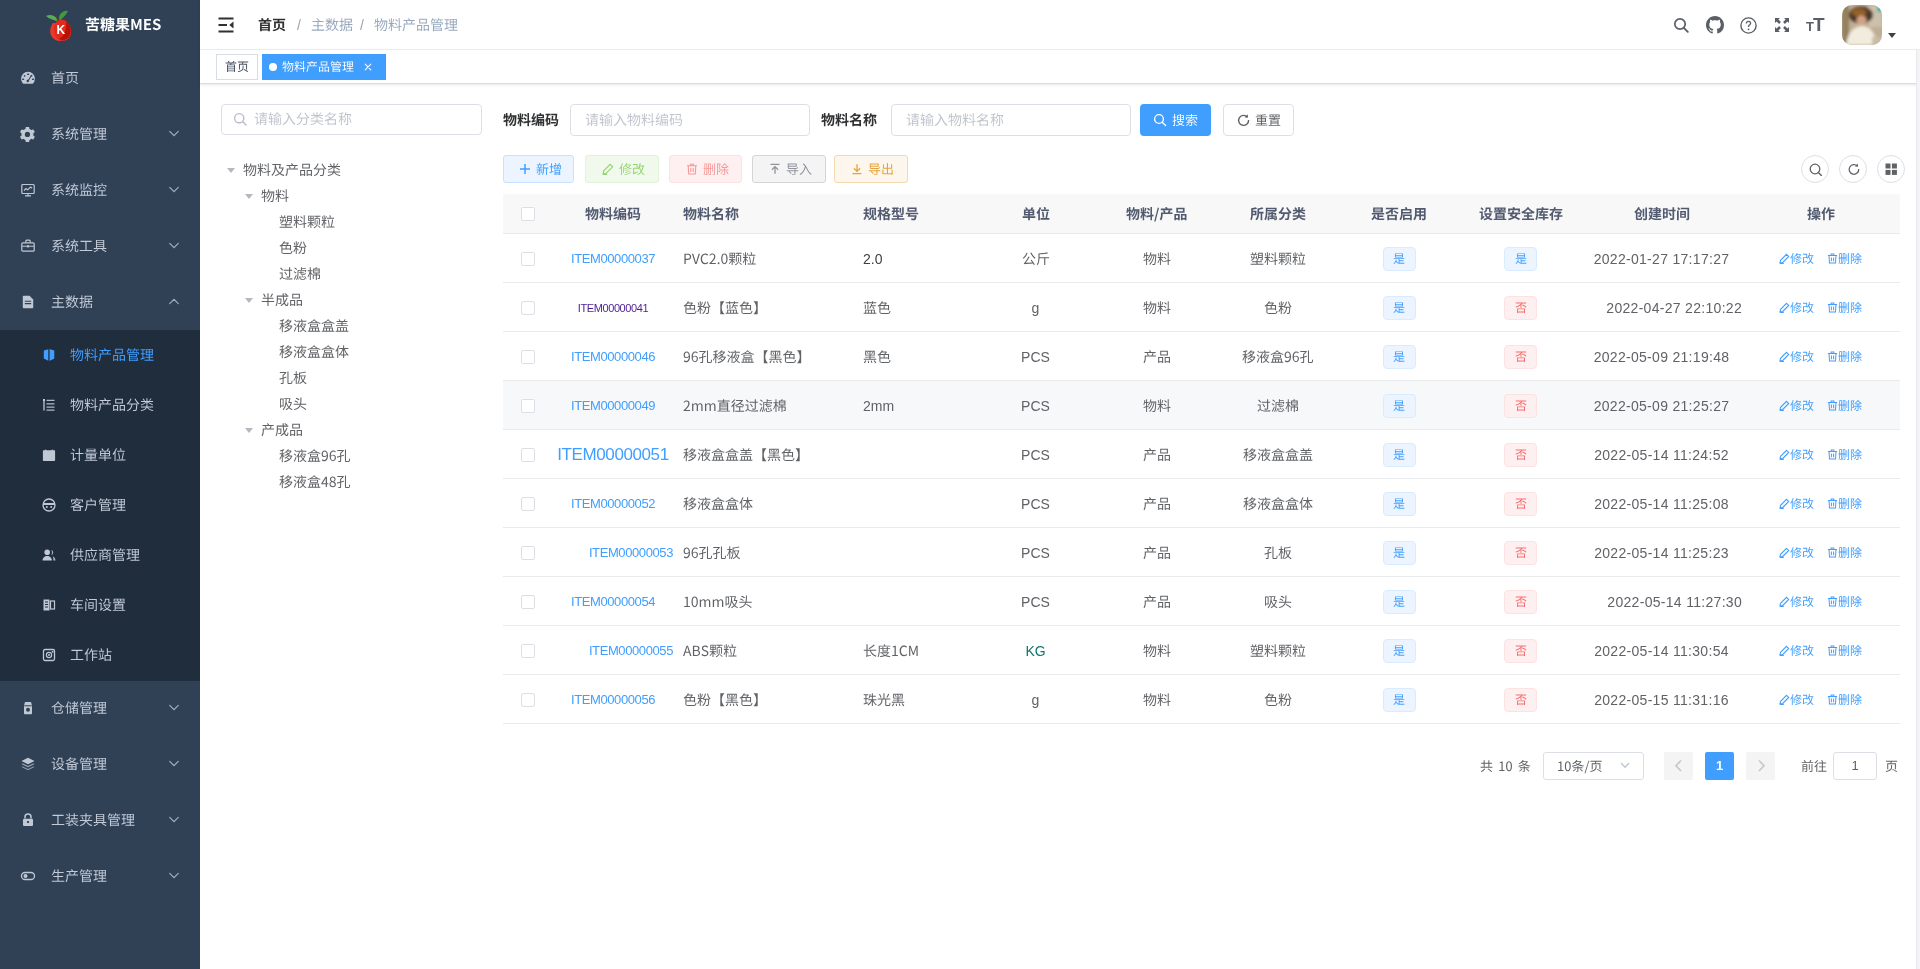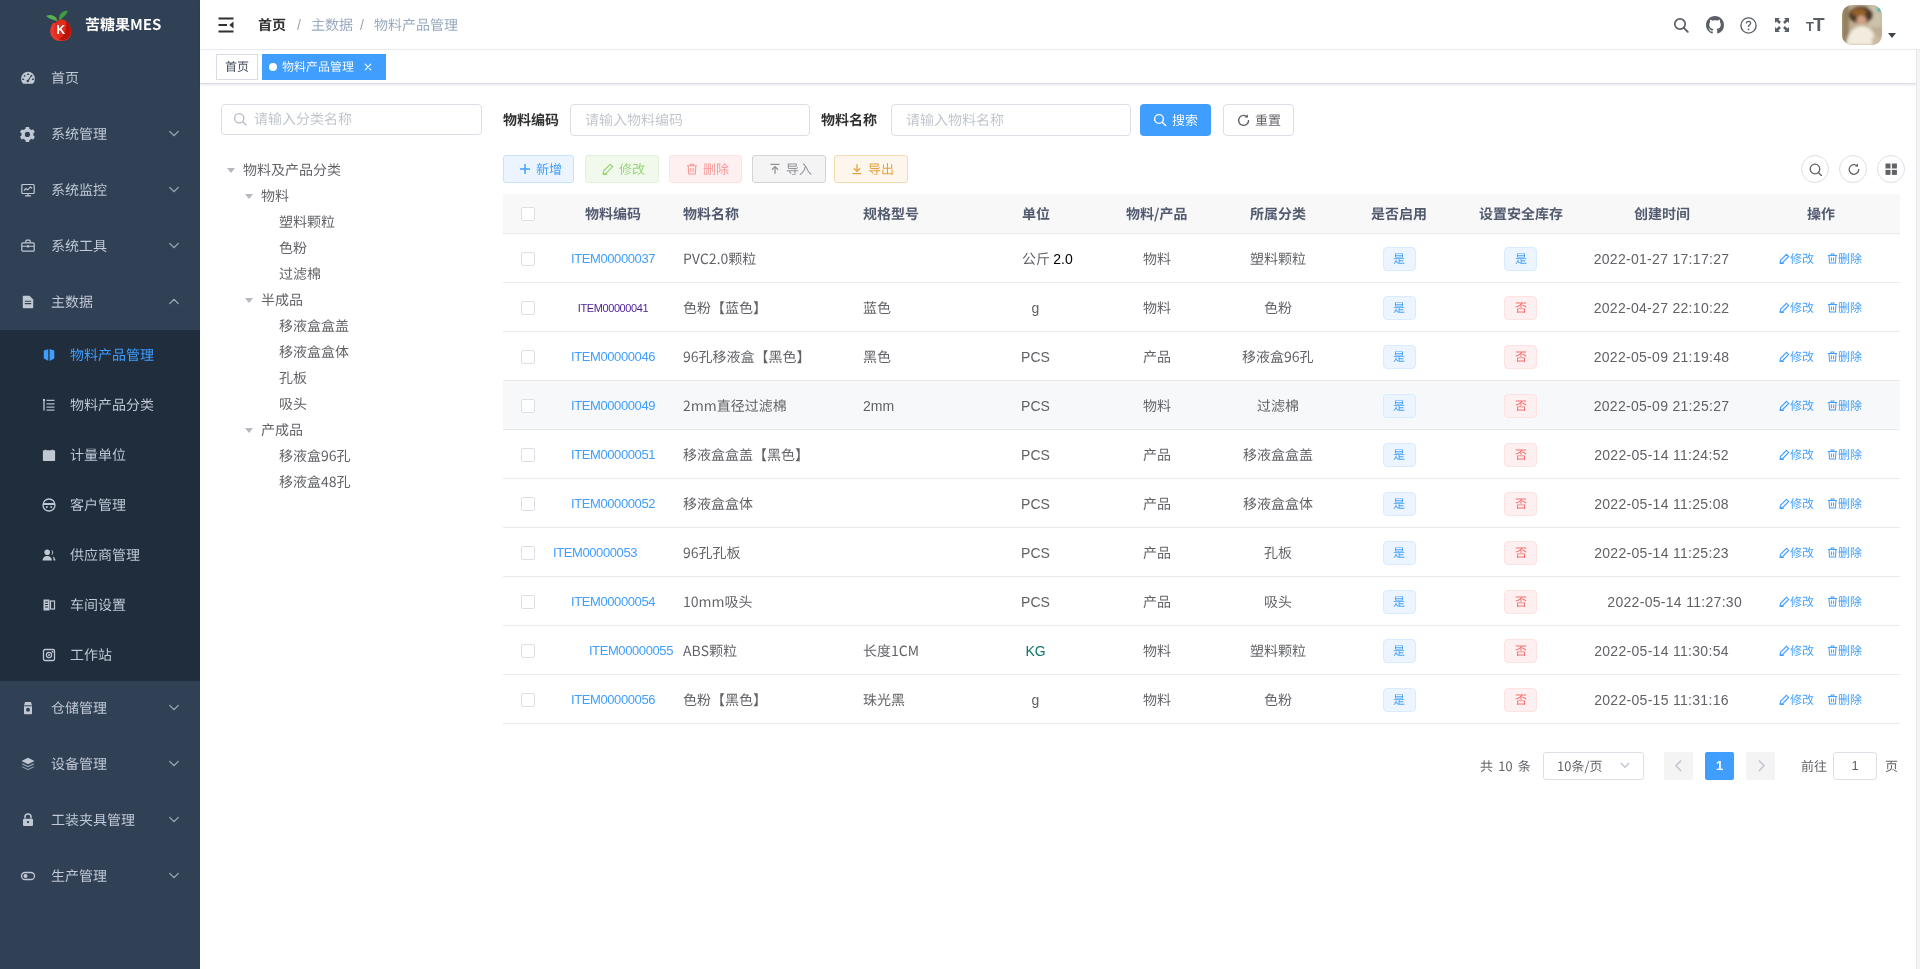--- a/index.html
+++ b/index.html
@@ -660,21 +660,21 @@
 <svg class="a" style="left:683px;top:263.5px;overflow:visible;fill:#606266" width="1" height="1">
     <use href="#g125" transform="translate(0.0,0)scale(0.014,-0.014)"></use>
     <use href="#g126" transform="translate(8.9,0)scale(0.014,-0.014)"></use>
     <use href="#g127" transform="translate(16.9,0)scale(0.014,-0.014)"></use>
     <use href="#g128" transform="translate(25.8,0)scale(0.014,-0.014)"></use>
     <use href="#g129" transform="translate(33.6,0)scale(0.014,-0.014)"></use>
     <use href="#g130" transform="translate(37.5,0)scale(0.014,-0.014)"></use>
     <use href="#g55" transform="translate(45.3,0)scale(0.014,-0.014)"></use>
     <use href="#g56" transform="translate(59.3,0)scale(0.014,-0.014)"></use>
   </svg>
-<div class="a" style="left:863px;top:248.5px;width:400px;height:20px;line-height:20px;font-size:14px;color:#000000;text-align:center;">2.0</div>
+<div class="a" style="left:863px;top:248.5px;width:400px;height:20px;line-height:20px;font-size:14px;color:#404040;text-align:left;">2.0</div>
 <svg class="a" style="left:1021.5px;top:263.5px;overflow:visible;fill:#606266" width="1" height="1">
     <use href="#g131" transform="translate(0.0,0)scale(0.014,-0.014)"></use>
     <use href="#g132" transform="translate(14.0,0)scale(0.014,-0.014)"></use>
   </svg>
 <svg class="a" style="left:1142.5px;top:263.5px;overflow:visible;fill:#606266" width="1" height="1">
     <use href="#g19" transform="translate(0.0,0)scale(0.014,-0.014)"></use>
     <use href="#g20" transform="translate(14.0,0)scale(0.014,-0.014)"></use>
   </svg>
 <svg class="a" style="left:1249.5px;top:263.5px;overflow:visible;fill:#606266" width="1" height="1">
     <use href="#g54" transform="translate(0.0,0)scale(0.014,-0.014)"></use>
@@ -732,21 +732,21 @@
     <use href="#g58" transform="translate(14.0,0)scale(0.014,-0.014)"></use>
   </svg>
 <div class="a" style="left:1382.5px;top:295.5px;width:33px;height:24px;background:#ecf5ff;border:1px solid #d9ecff;border-radius:4px"></div>
 <svg class="a" style="left:1393.0px;top:311.8px;overflow:visible;fill:#409eff" width="1" height="1">
     <use href="#g133" transform="translate(0.0,0)scale(0.012,-0.012)"></use>
   </svg>
 <div class="a" style="left:1504.0px;top:295.5px;width:33px;height:24px;background:#fef0f0;border:1px solid #fde2e2;border-radius:4px"></div>
 <svg class="a" style="left:1514.5px;top:311.8px;overflow:visible;fill:#f56c6c" width="1" height="1">
     <use href="#g137" transform="translate(0.0,0)scale(0.012,-0.012)"></use>
   </svg>
-<div class="a" style="left:1581.0px;top:297.5px;width:161px;height:20px;line-height:20px;font-size:14px;color:#606266;text-align:center;letter-spacing:0.3px">2022-04-27 22:10:22</div>
+<div class="a" style="left:1581.0px;top:297.5px;width:161px;height:20px;line-height:20px;font-size:14px;color:#606266;text-align:right;letter-spacing:0.3px">2022-04-27 22:10:22</div>
 <svg class="a" style="left:1779px;top:302.0px" width="11" height="11" viewBox="0 0 12 12">
     <path d="M8.2 1.4l2.4 2.4-6.5 6.5-3 .6.6-3z" fill="none" stroke="#409eff" stroke-width="1.2"></path>
     <path d="M1.2 11.4h4" stroke="#409eff" stroke-width="1.2"></path>
   </svg>
 <svg class="a" style="left:1790px;top:311.8px;overflow:visible;fill:#409eff" width="1" height="1">
     <use href="#g90" transform="translate(0.0,0)scale(0.012,-0.012)"></use>
     <use href="#g91" transform="translate(12.0,0)scale(0.012,-0.012)"></use>
   </svg>
 <svg class="a" style="left:1827px;top:302.0px" width="11" height="11" viewBox="0 0 12 12">
     <path d="M1 2.8h10M4.5 2.5V1.2h3v1.3M2.2 2.8l.5 8.2h6.6l.5-8.2" fill="none" stroke="#409eff" stroke-width="1.1"></path>
@@ -858,21 +858,21 @@
 <svg class="a" style="left:1827px;top:400.0px" width="11" height="11" viewBox="0 0 12 12">
     <path d="M1 2.8h10M4.5 2.5V1.2h3v1.3M2.2 2.8l.5 8.2h6.6l.5-8.2" fill="none" stroke="#409eff" stroke-width="1.1"></path>
     <path d="M4.8 5v4M7.2 5v4" stroke="#409eff" stroke-width="1.1"></path>
   </svg>
 <svg class="a" style="left:1838px;top:409.8px;overflow:visible;fill:#409eff" width="1" height="1">
     <use href="#g92" transform="translate(0.0,0)scale(0.012,-0.012)"></use>
     <use href="#g93" transform="translate(12.0,0)scale(0.012,-0.012)"></use>
   </svg>
 <div class="a" style="left:503px;top:478px;width:1397px;height:1px;background:#e8eaec"></div>
 <div class="a" style="left:521px;top:447.5px;width:14px;height:14px;background:#fff;border:1px solid #dcdfe6;border-radius:2px"></div>
-<div class="a" style="left:553.0px;top:444.5px;width:120px;height:20px;line-height:20px;font-size:13px;color:#409eff;text-align:center;letter-spacing:-0.4px">ITEM00000051</div>
+<div class="a" style="left:553.0px;top:444.5px;width:120px;height:20px;line-height:20px;font-size:17px;color:#409eff;text-align:center;letter-spacing:-0.4px">ITEM00000051</div>
 <svg class="a" style="left:683px;top:459.5px;overflow:visible;fill:#606266" width="1" height="1">
     <use href="#g64" transform="translate(0.0,0)scale(0.014,-0.014)"></use>
     <use href="#g65" transform="translate(14.0,0)scale(0.014,-0.014)"></use>
     <use href="#g66" transform="translate(28.0,0)scale(0.014,-0.014)"></use>
     <use href="#g66" transform="translate(42.0,0)scale(0.014,-0.014)"></use>
     <use href="#g67" transform="translate(56.0,0)scale(0.014,-0.014)"></use>
     <use href="#g134" transform="translate(70.0,0)scale(0.014,-0.014)"></use>
     <use href="#g138" transform="translate(84.0,0)scale(0.014,-0.014)"></use>
     <use href="#g57" transform="translate(98.0,0)scale(0.014,-0.014)"></use>
     <use href="#g136" transform="translate(112.0,0)scale(0.014,-0.014)"></use>
@@ -956,21 +956,21 @@
 <svg class="a" style="left:1827px;top:498.0px" width="11" height="11" viewBox="0 0 12 12">
     <path d="M1 2.8h10M4.5 2.5V1.2h3v1.3M2.2 2.8l.5 8.2h6.6l.5-8.2" fill="none" stroke="#409eff" stroke-width="1.1"></path>
     <path d="M4.8 5v4M7.2 5v4" stroke="#409eff" stroke-width="1.1"></path>
   </svg>
 <svg class="a" style="left:1838px;top:507.8px;overflow:visible;fill:#409eff" width="1" height="1">
     <use href="#g92" transform="translate(0.0,0)scale(0.012,-0.012)"></use>
     <use href="#g93" transform="translate(12.0,0)scale(0.012,-0.012)"></use>
   </svg>
 <div class="a" style="left:503px;top:576px;width:1397px;height:1px;background:#e8eaec"></div>
 <div class="a" style="left:521px;top:545.5px;width:14px;height:14px;background:#fff;border:1px solid #dcdfe6;border-radius:2px"></div>
-<div class="a" style="left:553.0px;top:542.5px;width:120px;height:20px;line-height:20px;font-size:13px;color:#409eff;text-align:left;letter-spacing:-0.4px">ITEM00000053</div>
+<div class="a" style="left:553.0px;top:542.5px;width:120px;height:20px;line-height:20px;font-size:13px;color:#409eff;text-align:right;letter-spacing:-0.4px">ITEM00000053</div>
 <svg class="a" style="left:683px;top:557.5px;overflow:visible;fill:#606266" width="1" height="1">
     <use href="#g73" transform="translate(0.0,0)scale(0.014,-0.014)"></use>
     <use href="#g74" transform="translate(7.8,0)scale(0.014,-0.014)"></use>
     <use href="#g69" transform="translate(15.5,0)scale(0.014,-0.014)"></use>
     <use href="#g69" transform="translate(29.5,0)scale(0.014,-0.014)"></use>
     <use href="#g70" transform="translate(43.5,0)scale(0.014,-0.014)"></use>
   </svg>
 <div class="a" style="left:975.0px;top:542.5px;width:121px;height:20px;line-height:20px;font-size:14px;color:#606266;text-align:center;">PCS</div>
 <svg class="a" style="left:1142.5px;top:557.5px;overflow:visible;fill:#606266" width="1" height="1">
     <use href="#g21" transform="translate(0.0,0)scale(0.014,-0.014)"></use>

